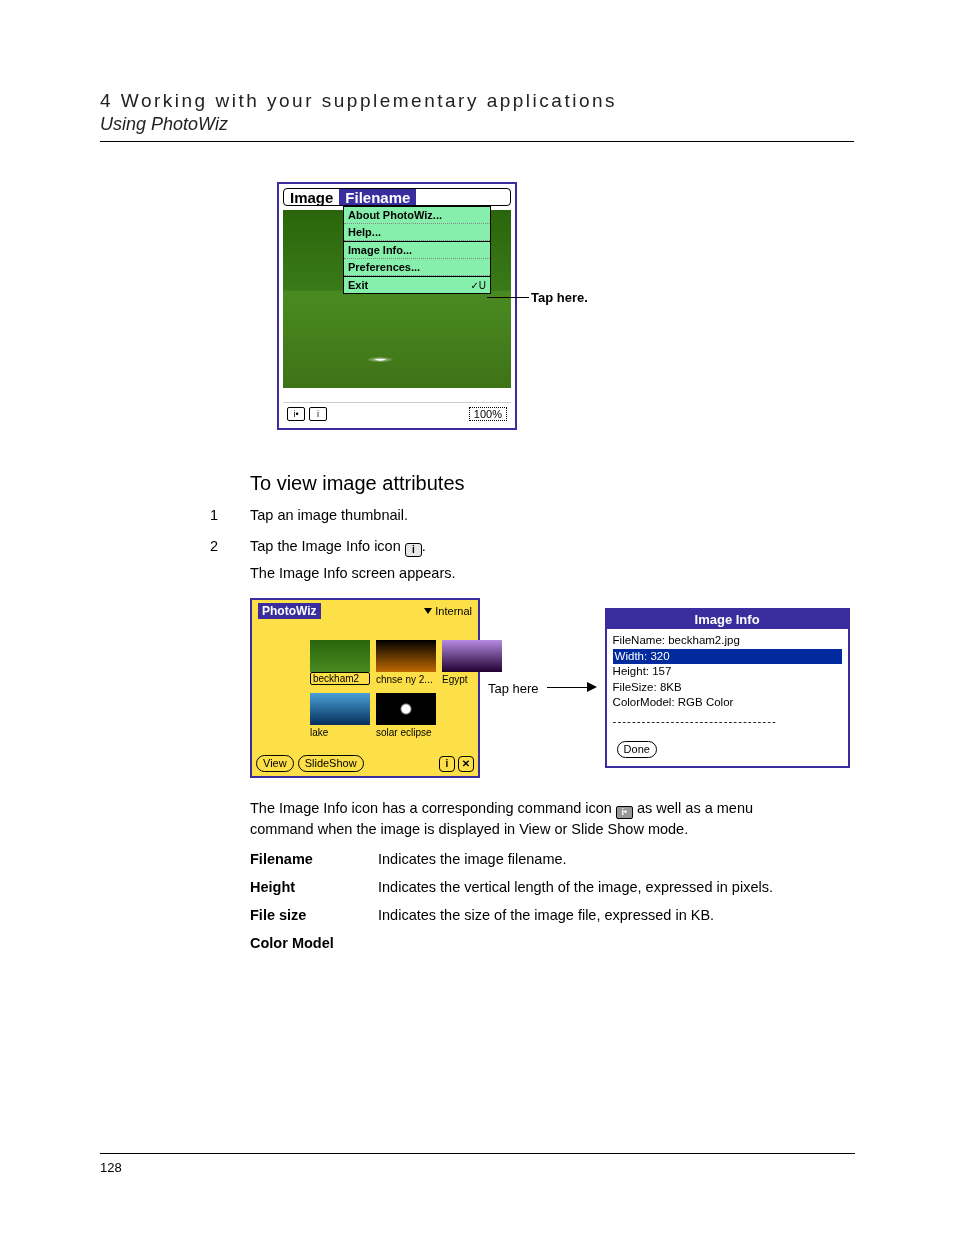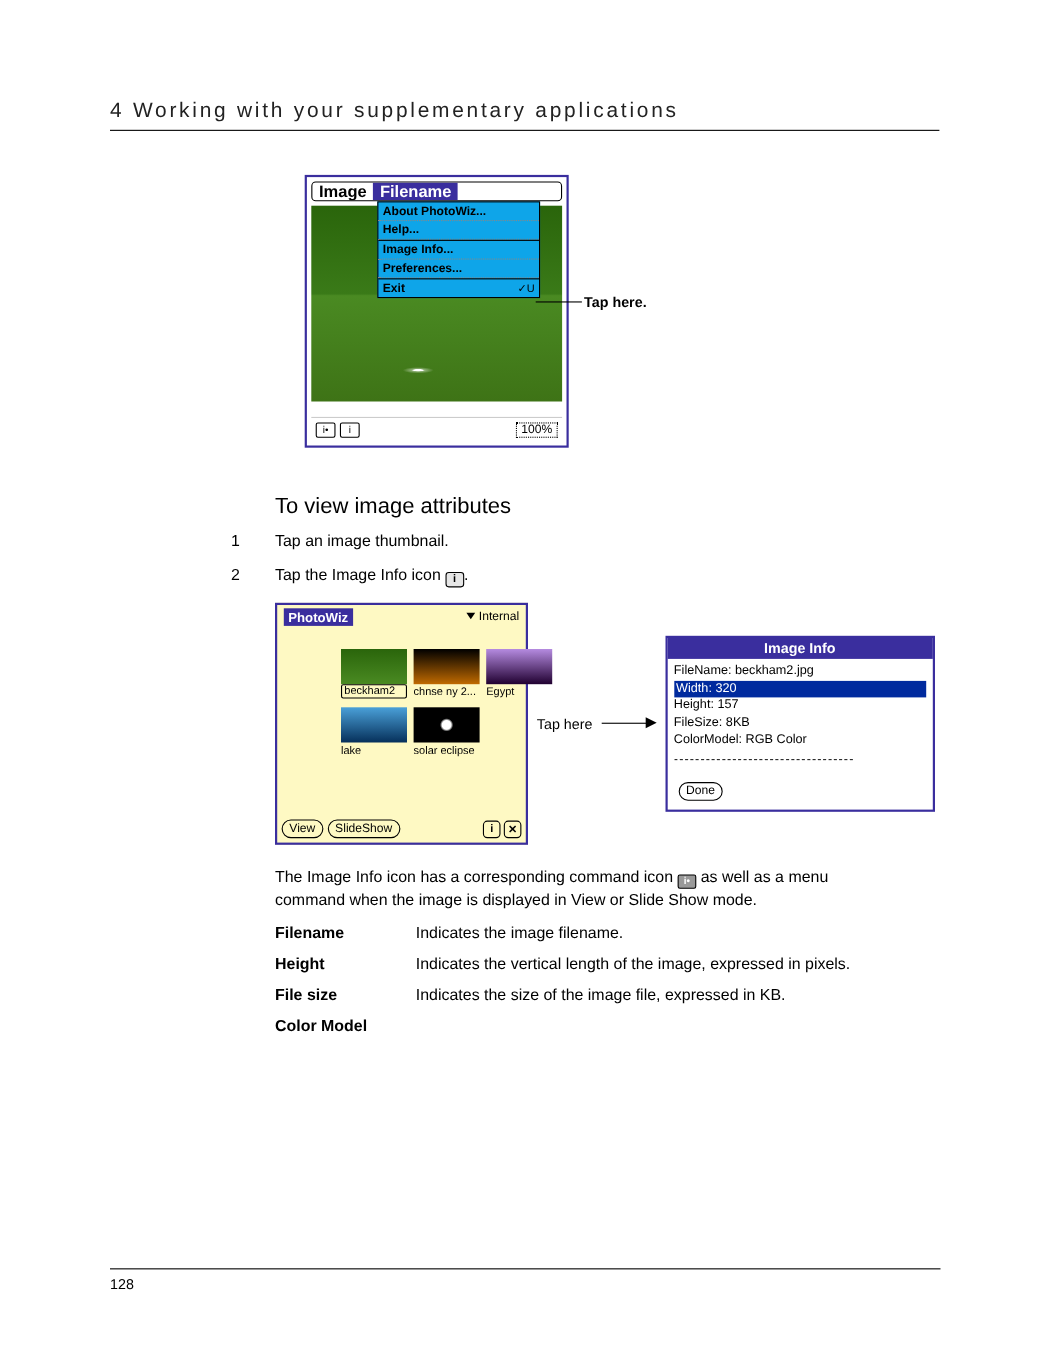--- a/index.html
+++ b/index.html
@@ -66,21 +66,21 @@
   }
   .menubar .mi.sel {
     background: #3a2e9e;
     color: #fff;
   }
   .dropdown {
     position: absolute;
     left: 64px; top: 22px;
     width: 148px;
     border: 1px solid #000;
-    background: #0ea5e9;
+    background: #86efac;
     font-family: "Geneva", "Tahoma", sans-serif;
     font-size: 11px;
     font-weight: bold;
     z-index: 2;
   }
   .dropdown .dditem {
     padding: 2px 4px;
     border-bottom: 1px dotted #888;
     display: flex;
     justify-content: space-between;
@@ -144,21 +144,21 @@
     font-size:9px; font-weight:bold; align-items:center; justify-content:center;
     vertical-align: -2px;
     background:#999; color:#fff;
   }
 
   .figure-area2 {
     display:flex; align-items:center; justify-content:flex-start;
     margin: 14px 0 20px 150px; gap: 8px;
   }
   .palm2 {
-    width: 230px; height: 220px; border:2px solid #3a2e9e; background:#fef9c3;
+    width: 230px; height: 180px; border:2px solid #3a2e9e; background:#fde047;
     position: relative; font-family:"Geneva","Tahoma",sans-serif; font-size:11px;
   }
   .palm2 .topbar {
     display:flex; justify-content:space-between; align-items:center;
     padding:4px 6px; height:22px;
   }
   .palm2 .app-tag {
     background:#3a2e9e; color:#fff; font-weight:bold; font-size:12px;
     padding:1px 4px;
   }
@@ -208,20 +208,21 @@
 
   .page-num { position:absolute; left:100px; bottom:60px; font-size:13px; border-top:1px solid #000; width:755px; padding-top:6px;}
 </style>
 </head>
 <body>
 
 <div class="page">
 
   <div class="header">
     <div class="chap">4 Working with your supplementary applications</div>
+    <div class="sect">Using PhotoWiz</div>
   </div>
 
   <div class="figure-area">
     <div class="fig1">
       <div class="palm-screen">
         <div class="menubar">
           <span class="mi">Image</span>
           <span class="mi sel">Filename</span>
         </div>
         <div class="content-img">
@@ -264,20 +265,21 @@
 
   <div class="steps">
     <div class="step">
       <div class="num">1</div>
       <div class="txt">Tap an image thumbnail.</div>
     </div>
     <div class="step">
       <div class="num">2</div>
       <div class="txt">
         <span>Tap the Image Info icon </span><span class="info-icon-inline">i</span><span>.</span>
+        <div style="margin-top:6px;">The Image Info screen appears.</div>
       </div>
     </div>
   </div>
 
   <div class="figure-area2">
 
     <div class="palm2">
       <div class="topbar">
         <span class="app-tag">PhotoWiz</span>
         <span class="storage"><span class="triangle"></span><span>Internal</span></span>

